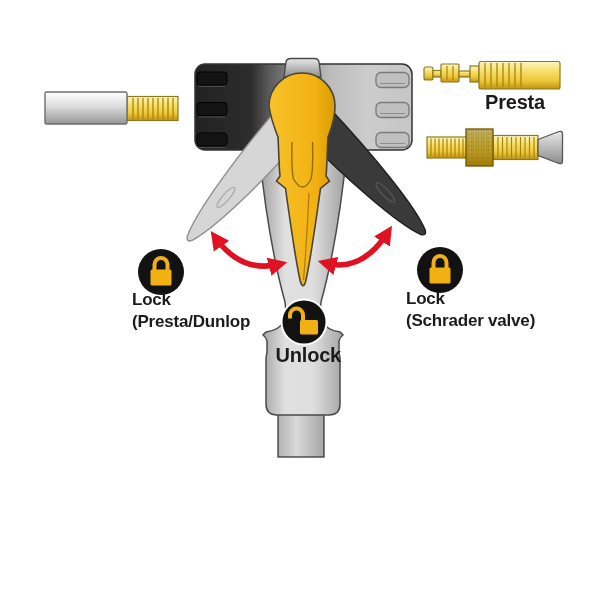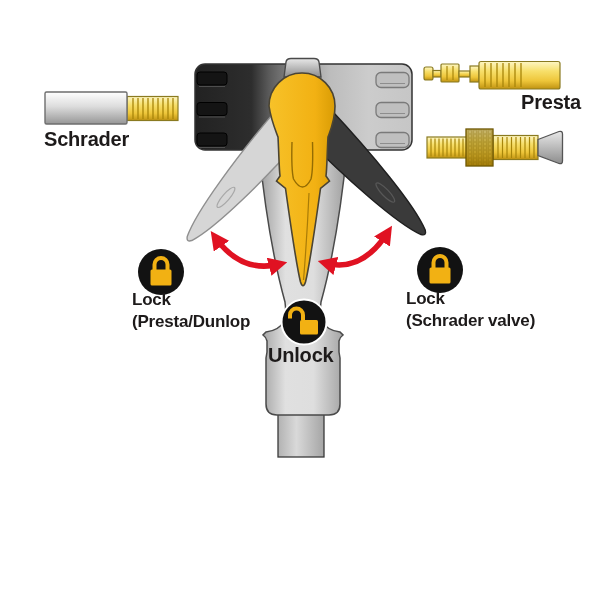--- a/index.html
+++ b/index.html
@@ -8,21 +8,21 @@
     font-family:"Liberation Sans", sans-serif;
   }
   .stage svg{position:absolute;left:0;top:0;}
   .lbl{
     position:absolute;color:#1d1a1a;font-weight:600;line-height:1.08;
     white-space:nowrap;letter-spacing:-0.2px;
   }
   .lbl-20{font-size:20px;}
   .lbl-19{font-size:17px;line-height:21.5px;}
   .ra{text-align:right;}
-  .ctr{text-align:left;}
+  .ctr{text-align:right;}
   .indent{padding-left:7px;}
 </style>
 </head>
 <body>
 
 <div class="stage">
 
 <svg width="600" height="600" viewBox="0 0 600 600">
   <defs>
     <linearGradient id="gradBarrel" x1="0" y1="0" x2="1" y2="0">
@@ -179,23 +179,22 @@
     <rect x="-10.5" y="-2.5" width="21" height="16" rx="1.5" fill="#F2B113"></rect>
   </g>
 
   <g transform="translate(304,322)">
     <circle r="22.5" fill="#121212" stroke="#ffffff" stroke-width="2"></circle>
     <path d="M-1,-2 V-7 A6.5,6.5 0 0 0 -14,-7 V-3.5" fill="none" stroke="#F2B113" stroke-width="4"></path>
     <rect x="-4" y="-2" width="18" height="14.5" rx="1.5" fill="#F2B113"></rect>
   </g>
 </svg>
 
-  <div class="lbl lbl-20" style="left:44px;top:129px;">Schrader</div>
-
-  <div class="lbl lbl-20 ra" style="left:480px;top:92px;width:101px;">Presta</div>
+
+  <div class="lbl lbl-20 ra" style="left:444px;top:92px;width:101px;">Presta</div>
 
 
   <div class="lbl lbl-19" style="left:132px;top:289px;">
     <div>Lock</div>
     <div>(Presta/Dunlop</div>
   </div>
 
   <div class="lbl lbl-19" style="left:406px;top:288px;">
     <div>Lock</div>
     <div>(Schrader valve)</div>

